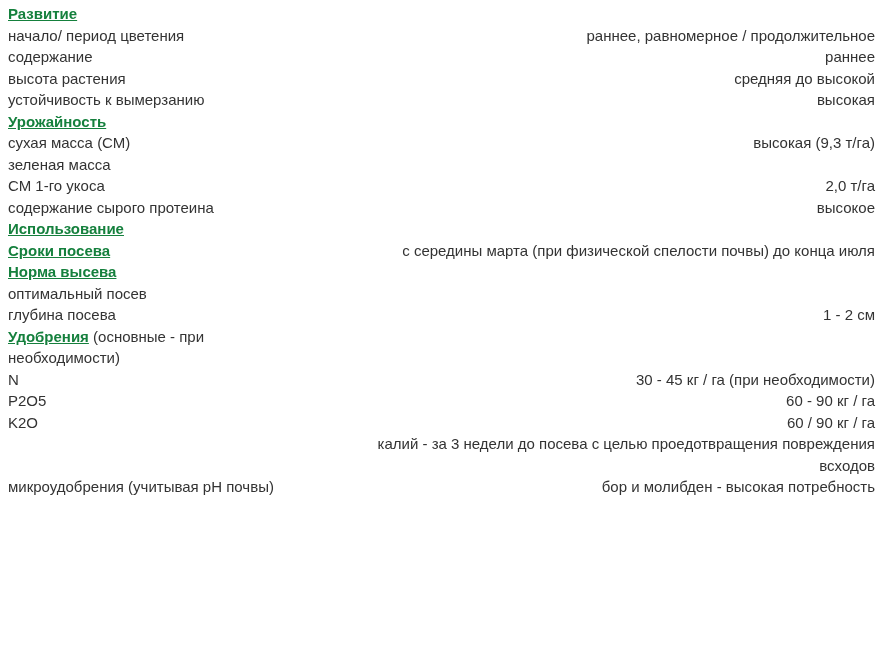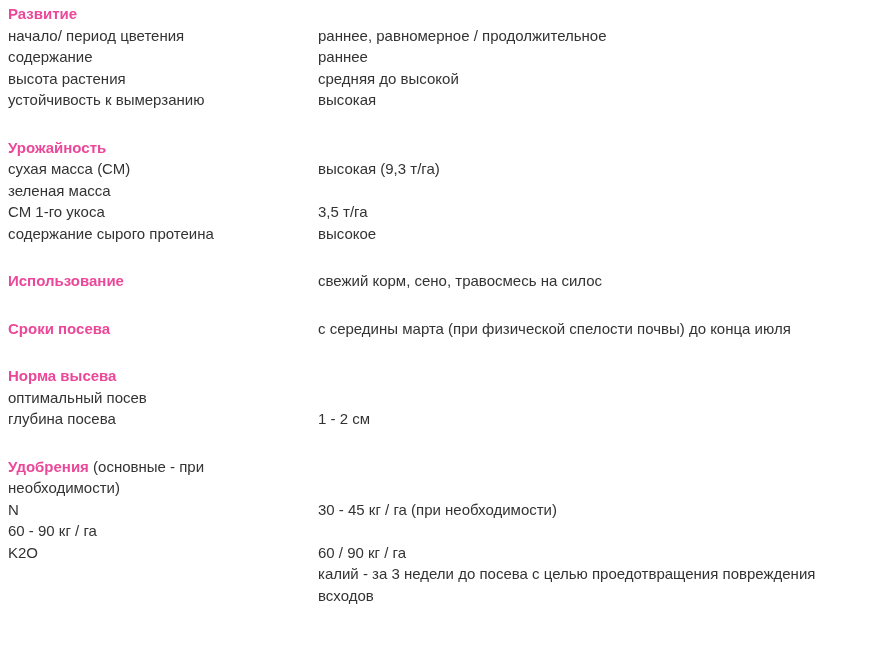--- a/index.html
+++ b/index.html
@@ -27,27 +27,28 @@
   }
   .label {
     flex: 0 0 310px;
     width: 310px;
     padding-right: 8px;
     box-sizing: border-box;
   }
   .value {
     flex: 1 1 auto;
     max-width: 557px;
+    text-align: right;
   }
   .heading {
     font-weight: bold;
-    color: #ec4899;
+    color: #15803d;
+    text-decoration: underline;
   }
   .gap {
-    margin-top: 26px;
   }
 </style>
 </head>
 <body>
 
 <div class="sheet">
 
   <div class="row">
     <div class="label heading">Развитие</div>
     <div class="value"></div>
@@ -75,30 +76,29 @@
   </div>
   <div class="row">
     <div class="label">сухая масса (СМ)</div>
     <div class="value">высокая (9,3 т/га)</div>
   </div>
   <div class="row">
     <div class="label">зеленая масса</div>
   </div>
   <div class="row">
     <div class="label">СМ 1-го укоса</div>
-    <div class="value">3,5 т/га</div>
+    <div class="value">2,0 т/га</div>
   </div>
   <div class="row">
     <div class="label">содержание сырого протеина</div>
     <div class="value">высокое</div>
   </div>
 
   <div class="row gap">
     <div class="label heading">Использование</div>
-    <div class="value">свежий корм, сено, травосмесь на силос</div>
   </div>
 
   <div class="row gap">
     <div class="label heading">Сроки посева</div>
     <div class="value">с середины марта (при физической спелости почвы) до конца июля</div>
   </div>
 
   <div class="row gap">
     <div class="label heading">Норма высева</div>
     <div class="value"></div>
@@ -113,24 +113,29 @@
 
   <div class="row gap">
     <div class="label"><span class="heading">Удобрения</span><span> (основные - при необходимости)</span></div>
     <div class="value"></div>
   </div>
   <div class="row">
     <div class="label">N</div>
     <div class="value">30 - 45 кг / га (при необходимости)</div>
   </div>
   <div class="row">
+    <div class="label">P2O5</div>
     <div class="value">60 - 90 кг / га</div>
   </div>
   <div class="row">
     <div class="label">K2O</div>
     <div class="value">60 / 90 кг / га</div>
   </div>
   <div class="row">
     <div class="label"></div>
     <div class="value">калий - за 3 недели до посева с целью проедотвращения повреждения всходов</div>
   </div>
+  <div class="row">
+    <div class="label">микроудобрения (учитывая pH почвы)</div>
+    <div class="value">бор и молибден - высокая потребность</div>
+  </div>
 
 </div>
 
 </body></html>

